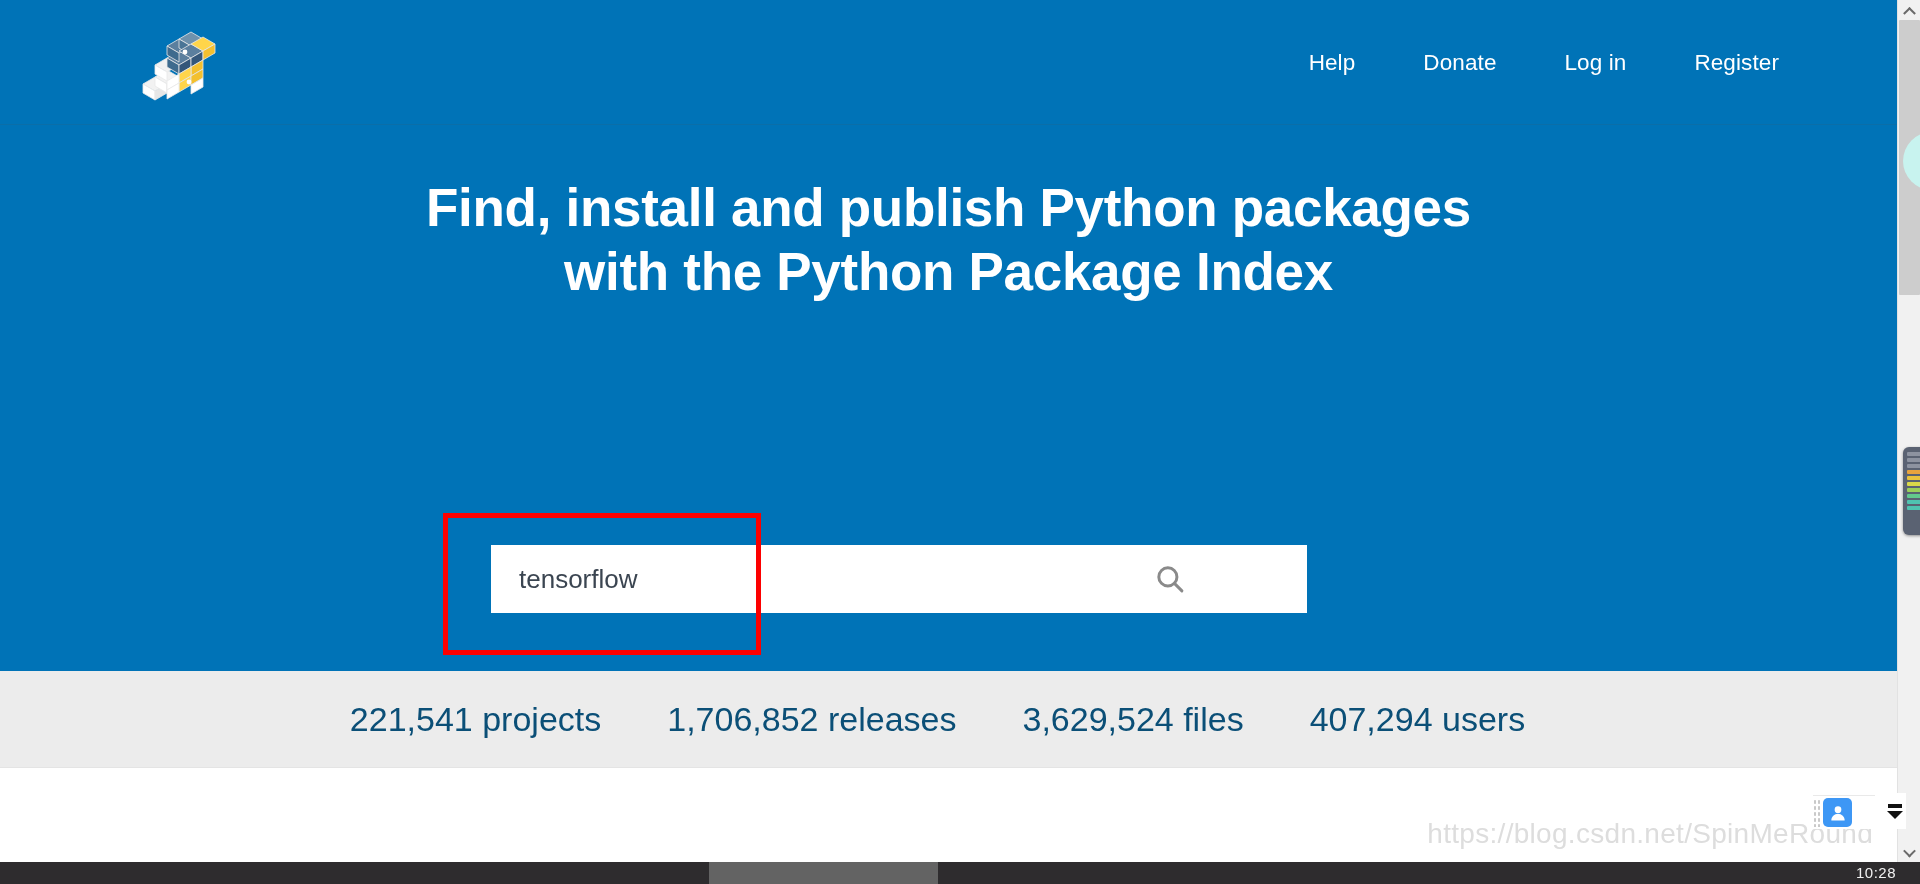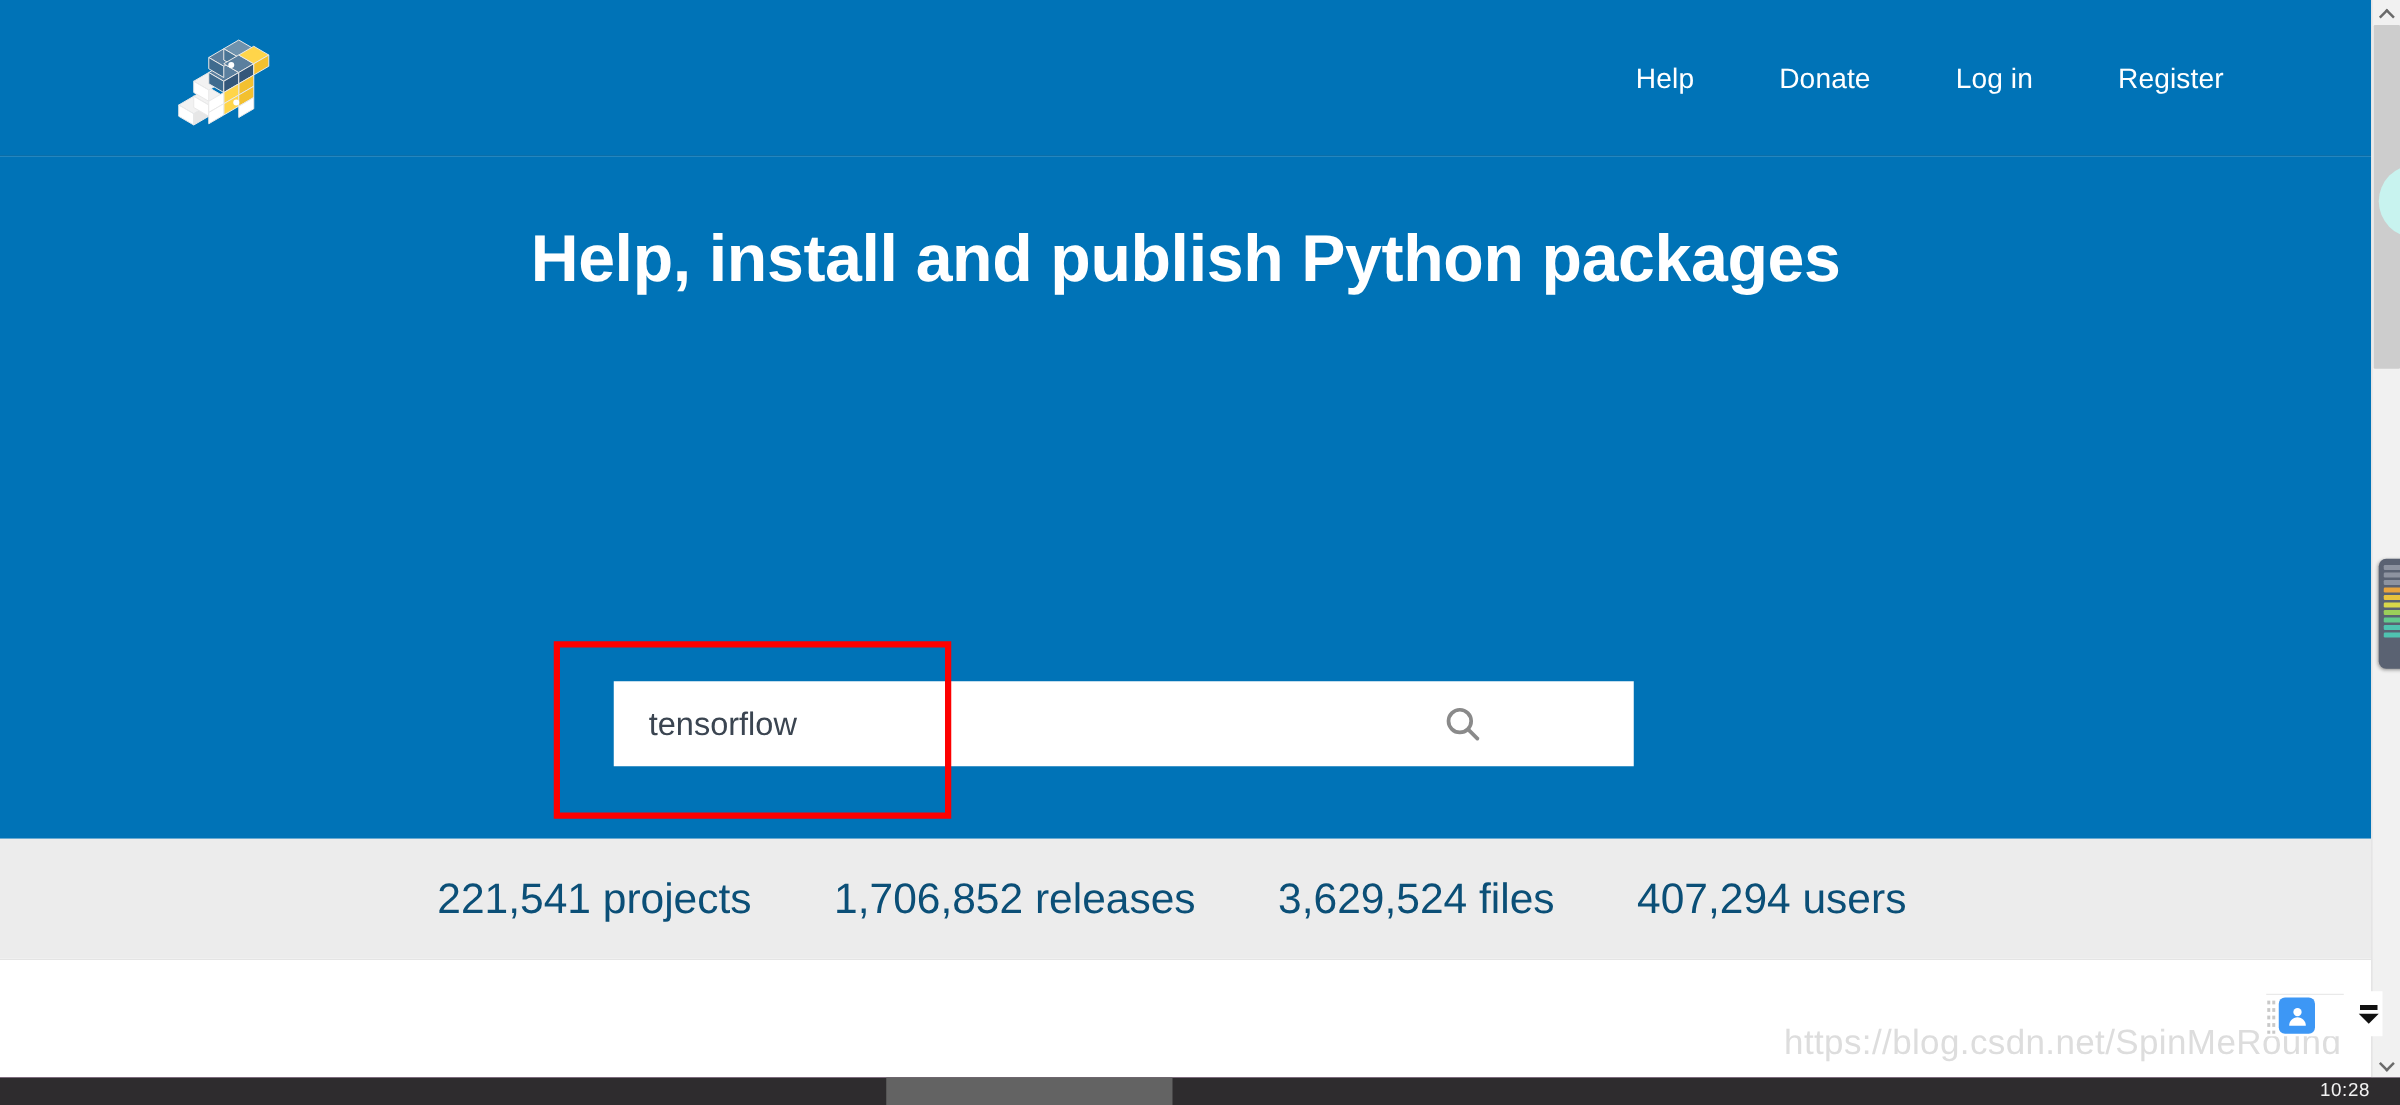--- a/index.html
+++ b/index.html
@@ -10,21 +10,21 @@
     overflow: hidden;
     background: #ffffff;
     font-family: "Liberation Sans", "DejaVu Sans", sans-serif;
   }
 
   #viewport {
     position: relative;
     width: 1920px;
     height: 884px;
     overflow: hidden;
-    background: #701a75;
+    background: #15803d;
   }
 
   
   #page {
     position: absolute;
     left: 0;
     top: 0;
     width: 1897px;
     height: 862px;
     overflow: hidden;
@@ -418,21 +418,22 @@
         <a href="#">Donate</a>
         <a href="#">Log in</a>
         <a href="#">Register</a>
       </nav>
 
     </header>
 
     <section class="hero">
 
       <h1 class="hero-title">
-        <span class="line">Help, install and publish Python packages</span>
+        <span class="line">Find, install and publish Python packages</span>
+        <span class="line">with the Python Package Index</span>
       </h1>
 
       <form class="search-wrap">
         <input class="search-input" type="text" value="tensorflow" style="">
         <button class="search-button" type="submit" aria-label="Search">
           <svg width="34" height="34" viewBox="0 0 24 24" fill="none" stroke="#8a8a8a" stroke-width="2.1" stroke-linecap="round">
             <circle cx="10.5" cy="10.5" r="6.4"></circle>
             <line x1="15.3" y1="15.3" x2="20.4" y2="20.4"></line>
           </svg>
         </button>

